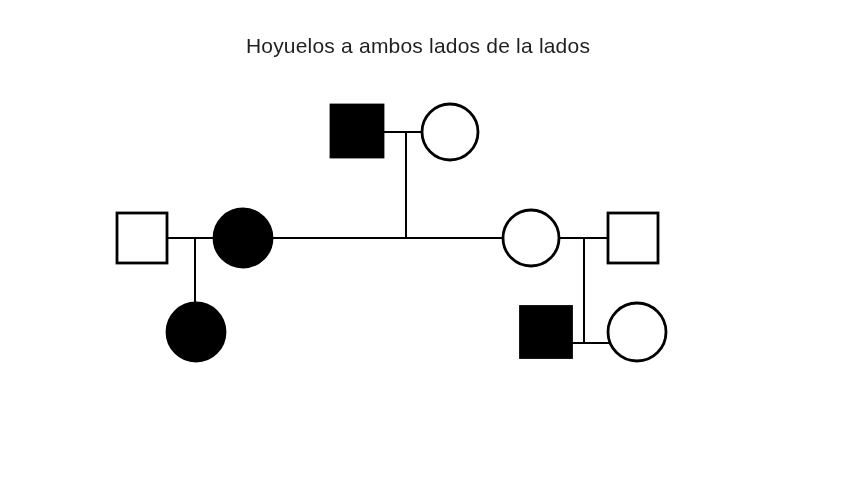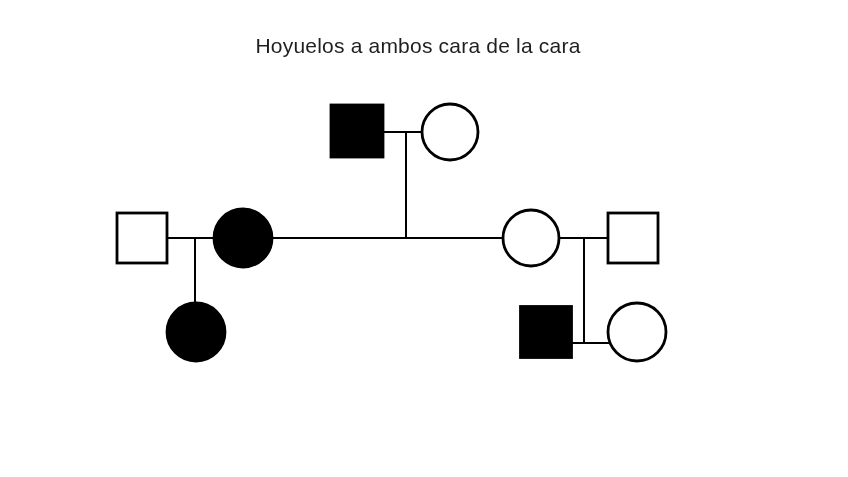--- a/index.html
+++ b/index.html
@@ -29,21 +29,21 @@
   .pedigree-svg {
     position: absolute;
     top: 0;
     left: 0;
   }
 </style>
 </head>
 <body style="background: rgb(255, 255, 255);">
 
 <div class="stage" style="background: rgb(255, 255, 255);">
-  <div class="chart-title" style="color: rgb(31, 31, 31);">Hoyuelos a ambos cara de la cara</div>
+  <div class="chart-title" style="color: rgb(31, 31, 31);">Hoyuelos a ambos lados de la lados</div>
   <svg class="pedigree-svg" width="848" height="477" viewBox="0 0 848 477">
       <line x1="357" y1="132" x2="450" y2="132" stroke="#000000" stroke-width="2"></line>
       <line x1="406" y1="132" x2="406" y2="238" stroke="#000000" stroke-width="2"></line>
       <line x1="142" y1="238" x2="243" y2="238" stroke="#000000" stroke-width="2"></line>
       <line x1="243" y1="238" x2="531" y2="238" stroke="#000000" stroke-width="2"></line>
       <line x1="531" y1="238" x2="633" y2="238" stroke="#000000" stroke-width="2"></line>
       <line x1="195" y1="238" x2="195" y2="332" stroke="#000000" stroke-width="2"></line>
       <line x1="584" y1="238" x2="584" y2="343" stroke="#000000" stroke-width="2"></line>
       <line x1="546" y1="343" x2="637" y2="343" stroke="#000000" stroke-width="2"></line>
       <rect x="331" y="105" width="52" height="52" fill="#000000" stroke="#000000" stroke-width="2.8"></rect>

